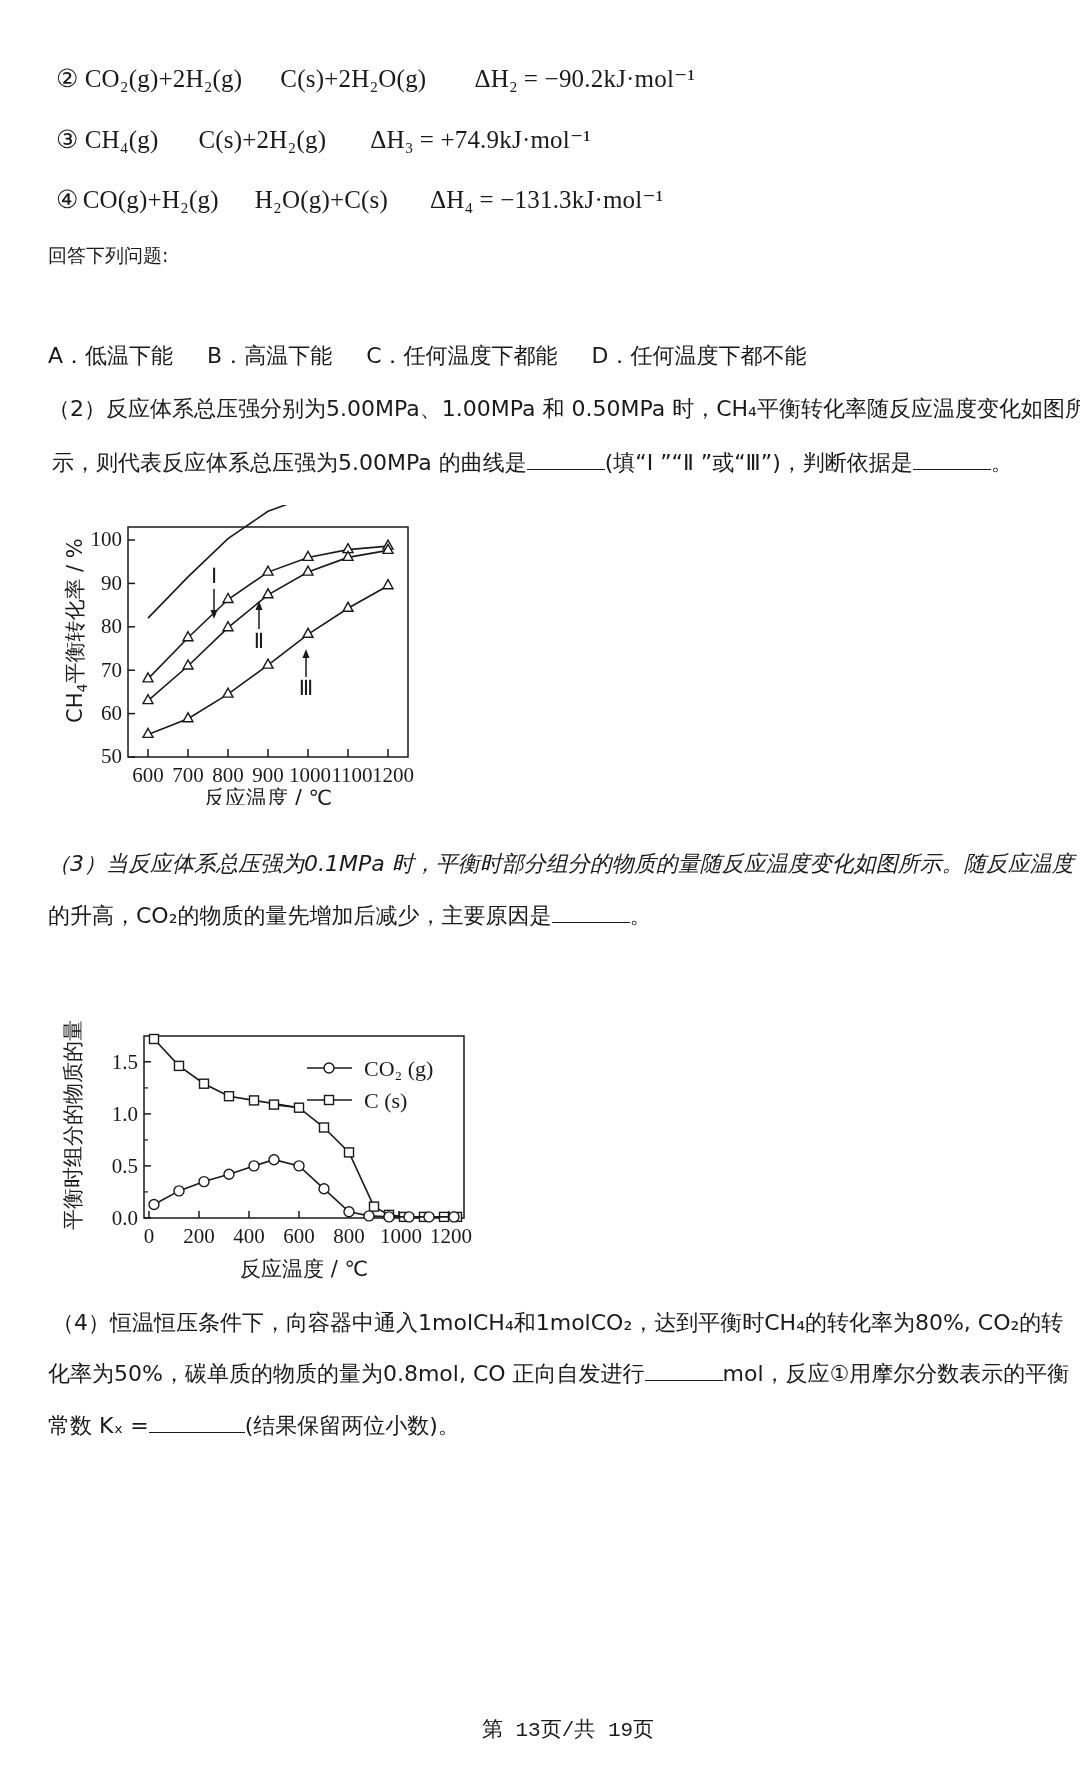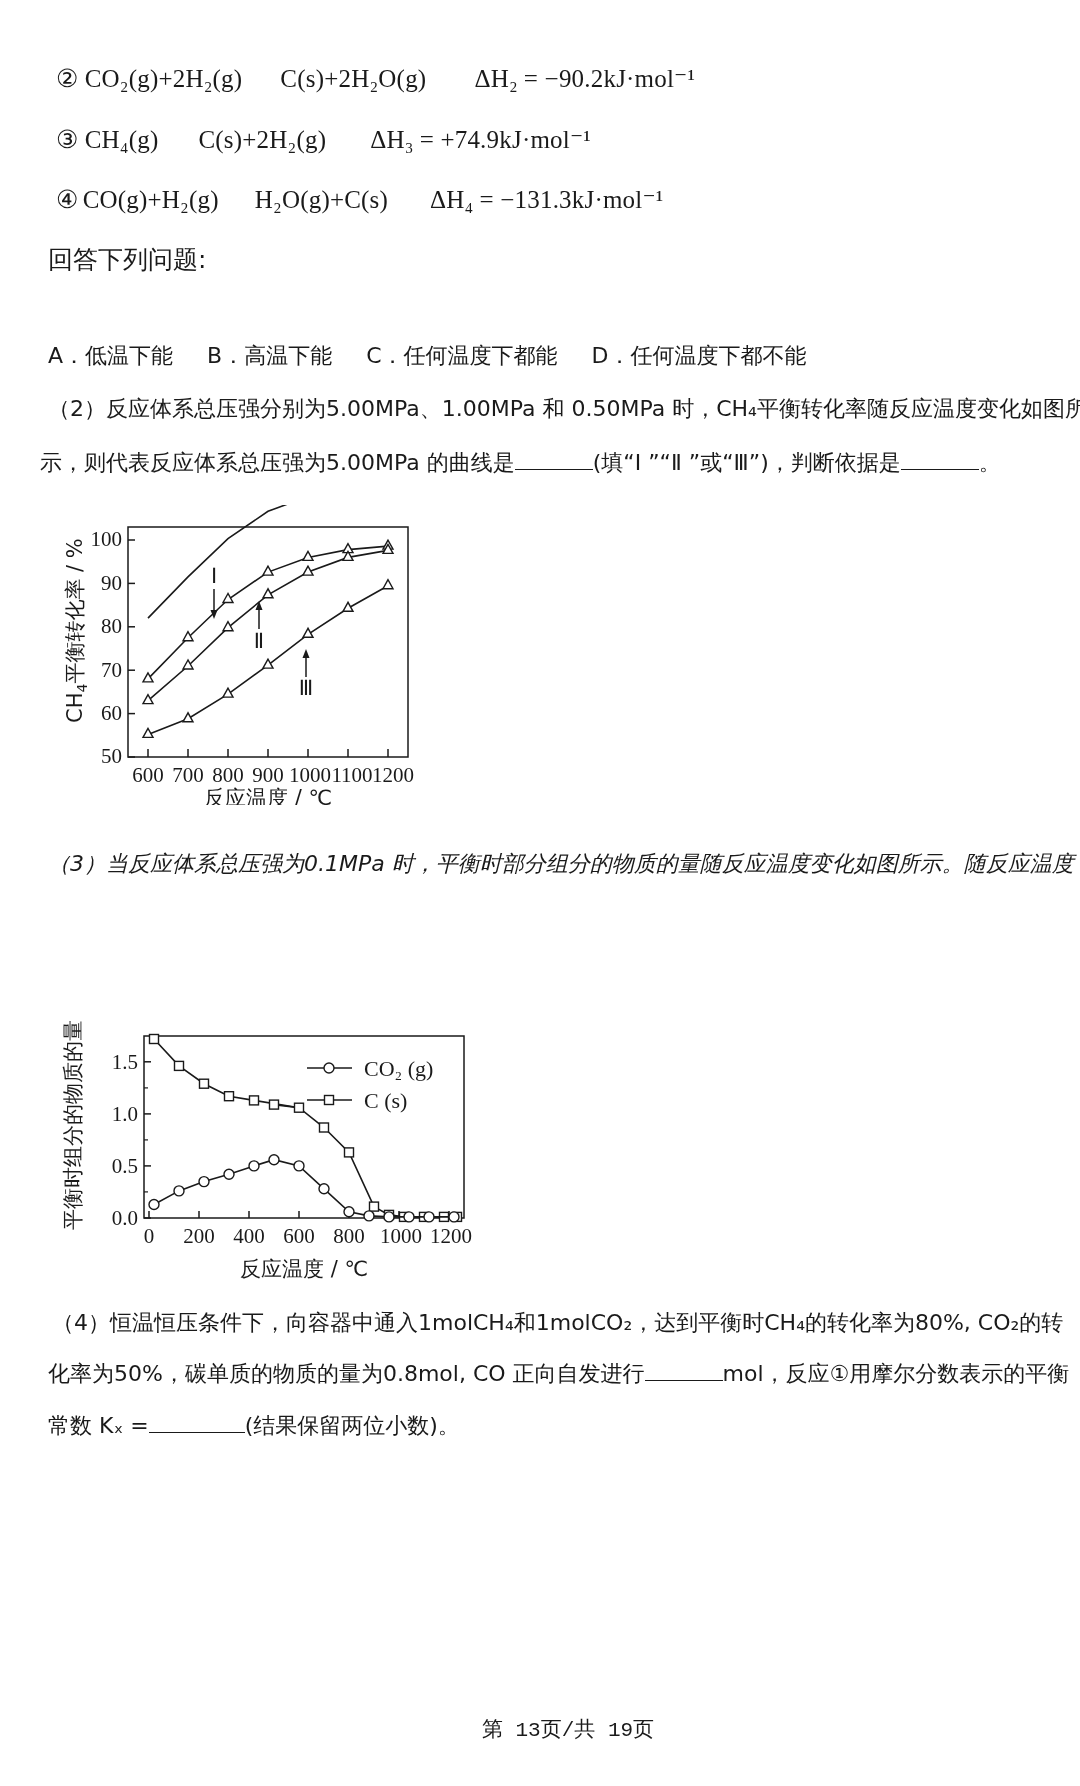--- a/index.html
+++ b/index.html
@@ -97,31 +97,31 @@
   </div>
 
   <div class="abs eq-row" style="left:28px; top:127px;">
     <span>③</span><span class="sp" style="width:6px"></span><span>CH₄(g)</span><span class="sp" style="width:40px"></span><span>C(s)+2H₂(g)</span><span class="sp" style="width:44px"></span><span>ΔH₃</span><span class="sp" style="width:6px"></span><span>= +74.9kJ·mol⁻¹</span>
   </div>
 
   <div class="abs eq-row" style="left:28px; top:187px;">
     <span>④</span><span class="sp" style="width:4px"></span><span>CO(g)+H₂(g)</span><span class="sp" style="width:36px"></span><span>H₂O(g)+C(s)</span><span class="sp" style="width:42px"></span><span>ΔH₄</span><span class="sp" style="width:6px"></span><span>= −131.3kJ·mol⁻¹</span>
   </div>
 
-  <div class="abs cn" style="left:20px; top:243px; font-size:25px;">回答下列问题:</div>
+  <div class="abs cn" style="left:20px; top:243px; font-size:19px;">回答下列问题:</div>
 
 
   <div class="abs body-line" style="left:20px; top:345px;text-align:center;">
     <span class="cn"><span>A．</span><span>低温下能</span></span><span class="sp" style="width:34px"></span><span class="cn"><span>B．</span><span>高温下能</span></span><span class="sp" style="width:34px"></span><span class="cn"><span>C．</span><span>任何温度下都能</span></span><span class="sp" style="width:34px"></span><span class="cn"><span>D．</span><span>任何温度下都不能</span></span>
   </div>
 
   <div class="abs body-line" style="left:20px; top:398px;">
     <span class="cn">（2）</span><span class="cn">反应体系总压强分别为5.00MPa、1.00MPa 和 0.50MPa 时，CH₄平衡转化率随反应温度变化如图所</span>
   </div>
-  <div class="abs body-line" style="left:12px; top:452px;text-align:center;">
+  <div class="abs body-line" style="left:24px; top:452px;text-align:center;">
     <span class="cn">示，则代表反应体系总压强为5.00MPa 的曲线是</span><span class="blank b-md"></span><span class="cn">(填“Ⅰ ”“Ⅱ ”或“Ⅲ”)，判断依据是</span><span class="blank b-md"></span><span class="cn">。</span>
   </div>
 
   <div class="chart-wrap" style="left:28px; top:505px;">
     <svg width="420" height="300" viewBox="0 0 420 300">
 
       <rect x="72" y="22" width="280" height="230" fill="#ffffff" stroke="#1a1a1a" stroke-width="1.5"></rect>
 
       <g>
         <line class="tick" x1="72" y1="252" x2="79" y2="252" stroke-width="1.5"></line>
@@ -212,20 +212,23 @@
       <text class="axtitle" transform="translate(26,218) rotate(-90)" font-size="21">
         <tspan>CH</tspan><tspan font-size="14" dy="5">4</tspan><tspan dy="-5">平衡转化率 / %</tspan>
       </text>
 
       <text class="axtitle" x="212" y="300" text-anchor="middle" font-size="21">反应温度 / ℃</text>
     </svg>
   </div>
 
   <div class="abs body-line" style="left:20px; top:853px;font-style:italic;">
     <span class="cn">（3）</span><span class="cn">当反应体系总压强为0.1MPa 时，平衡时部分组分的物质的量随反应温度变化如图所示。随反应温度</span>
+  </div>
+  <div class="abs body-line" style="left:20px; top:905px;">
+    <span class="cn">的升高，CO₂的物质的量先增加后减少，主要原因是</span><span class="blank b-md"></span><span class="cn">。</span>
   </div>
 
   <div class="chart-wrap" style="left:24px; top:1018px;">
     <svg width="440" height="270" viewBox="0 0 440 270">
 
       <rect x="92" y="18" width="320" height="182" fill="#ffffff" stroke="#1a1a1a" stroke-width="1.5"></rect>
 
       <g>
         <line class="tick" x1="92" y1="200" x2="99" y2="200" stroke-width="1.5"></line>
         <text class="ticklabel" x="86" y="207" text-anchor="end" font-size="21">0.0</text>

